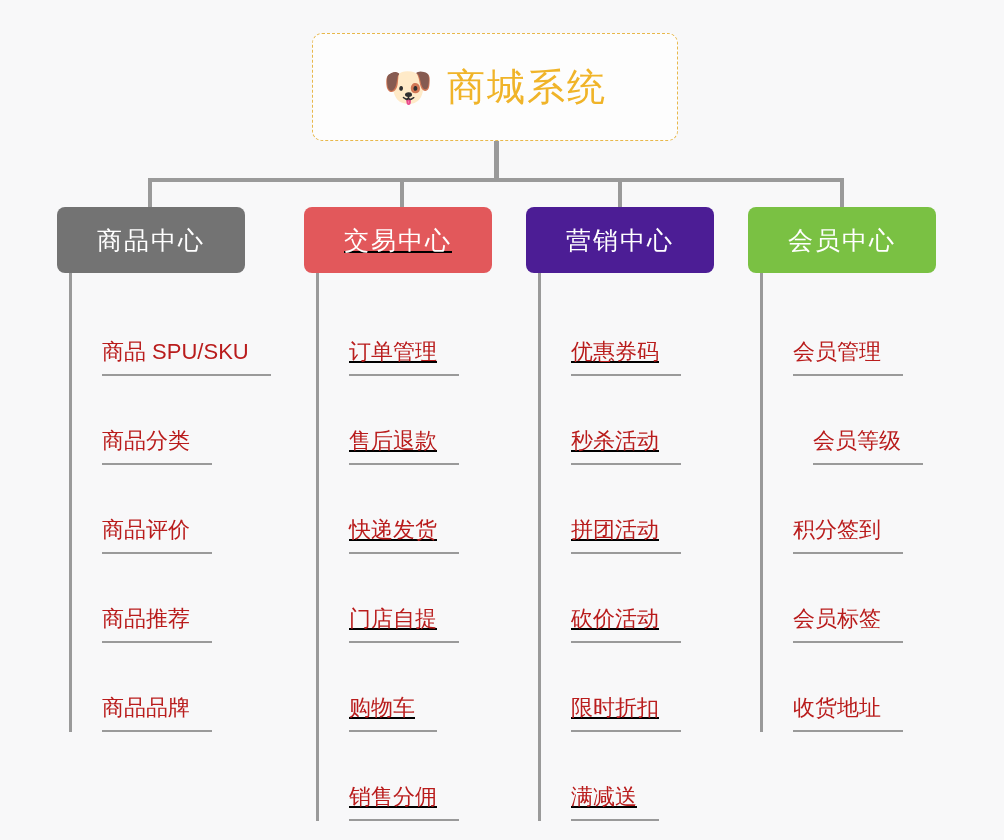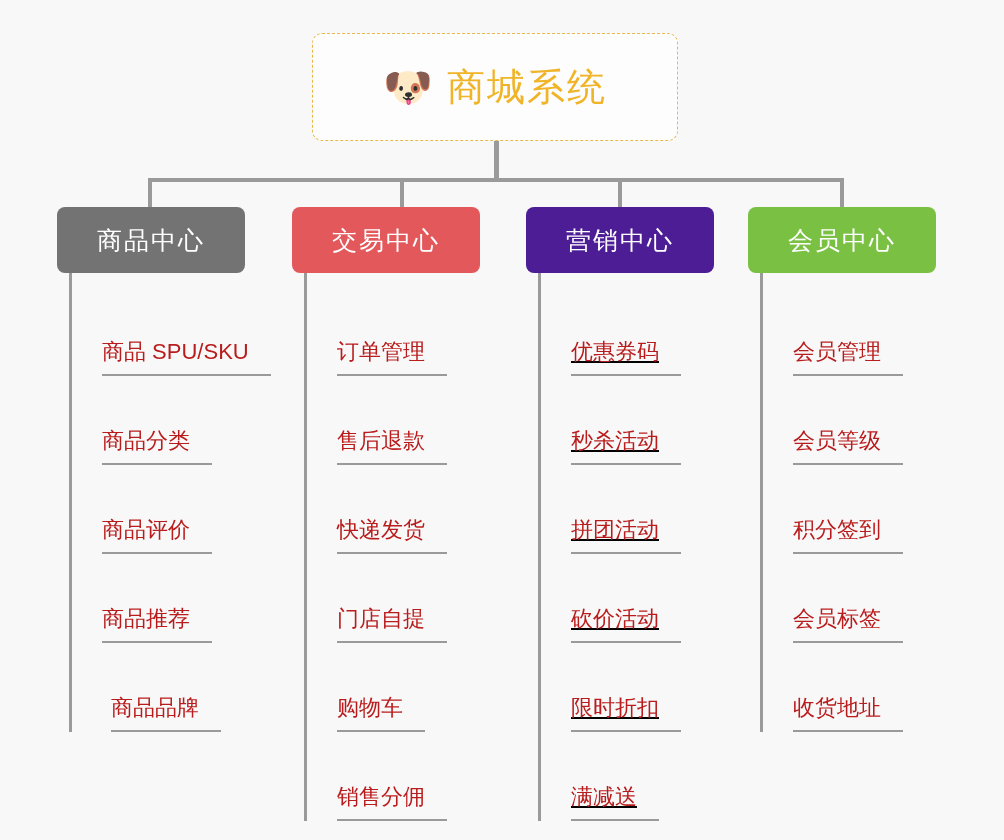--- a/index.html
+++ b/index.html
@@ -130,26 +130,26 @@
       <div class="leaf">
           <span class="leaf-label" style="border-bottom-color: rgb(154, 154, 154);">商品分类</span>
         </div>
       <div class="leaf">
           <span class="leaf-label" style="border-bottom-color: rgb(154, 154, 154);">商品评价</span>
         </div>
       <div class="leaf">
           <span class="leaf-label" style="border-bottom-color: rgb(154, 154, 154);">商品推荐</span>
         </div>
       <div class="leaf">
-          <span class="leaf-label" style="border-bottom-color: rgb(154, 154, 154); margin-left: 9px;">商品品牌</span>
-        </div>
-    </div>
-  </div>
-
-  <div class="column" style="left:292px;">
+          <span class="leaf-label" style="border-bottom-color: rgb(154, 154, 154);">商品品牌</span>
+        </div>
+    </div>
+  </div>
+
+  <div class="column" style="left:304px;text-decoration:underline;">
     <div class="col-head" style="background: rgb(226, 88, 91);">
       <span>交易中心</span>
     </div>
     <div class="leaves" style="border-left-color: rgb(154, 154, 154);">
       <div class="leaf">
           <span class="leaf-label" style="border-bottom-color: rgb(154, 154, 154);">订单管理</span>
         </div>
       <div class="leaf">
           <span class="leaf-label" style="border-bottom-color: rgb(154, 154, 154);">售后退款</span>
         </div>
@@ -196,21 +196,21 @@
 
   <div class="column" style="left:748px;">
     <div class="col-head" style="background: rgb(122, 193, 67);">
       <span>会员中心</span>
     </div>
     <div class="leaves" style="border-left-color: rgb(154, 154, 154);">
       <div class="leaf">
           <span class="leaf-label" style="border-bottom-color: rgb(154, 154, 154);">会员管理</span>
         </div>
       <div class="leaf">
-          <span class="leaf-label" style="border-bottom-color: rgb(154, 154, 154);">会员等级</span>
+          <span class="leaf-label" style="border-bottom-color: rgb(154, 154, 154); margin-left: 20px;">会员等级</span>
         </div>
       <div class="leaf">
           <span class="leaf-label" style="border-bottom-color: rgb(154, 154, 154);">积分签到</span>
         </div>
       <div class="leaf">
           <span class="leaf-label" style="border-bottom-color: rgb(154, 154, 154);">会员标签</span>
         </div>
       <div class="leaf">
           <span class="leaf-label" style="border-bottom-color: rgb(154, 154, 154);">收货地址</span>
         </div>

